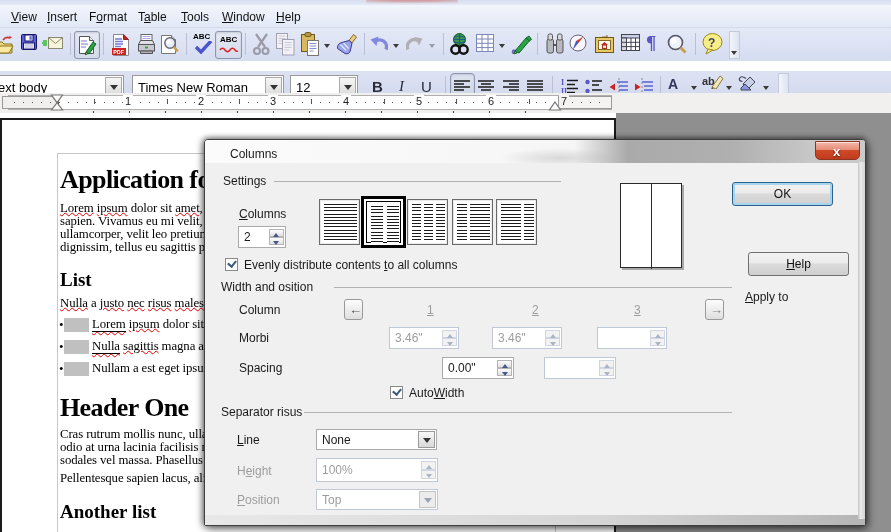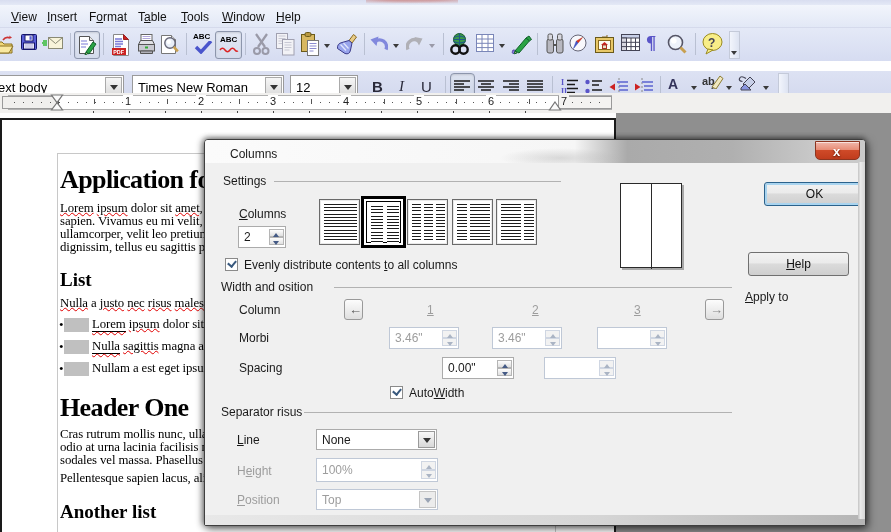--- a/index.html
+++ b/index.html
@@ -526,19 +526,19 @@
             <i></i>
           </div>
         </div>
       </div>
   <span class="glbl gray" style="left:31px;top:330px"><u>P</u>osition</span>
   <div class="fldd" style="left:110px;top:326px;width:122px;height:21px">
         <span class="t gray">Top</span>
     <div class="cbtn2 cbtn2d"></div>
       </div>
 
-  <div class="win7btn focusbtn" style="left:558px;top:19px">OK</div>
+  <div class="win7btn focusbtn" style="left:526px;top:19px">OK</div>
   <div class="win7btn" style="left:542px;top:89px"><u>H</u>elp</div>
   <span class="glbl" style="left:539px;top:127px"><u>A</u>pply to</span>
  </div>
  <div id="dfoot"></div>
  <div style="position:absolute;right:0;top:22px;bottom:6px;width:7px;background:linear-gradient(90deg,#cbcbcb 0 1px,#ececec 30%,#d6d6d6)"></div>
 </div>
 
 </body></html>

